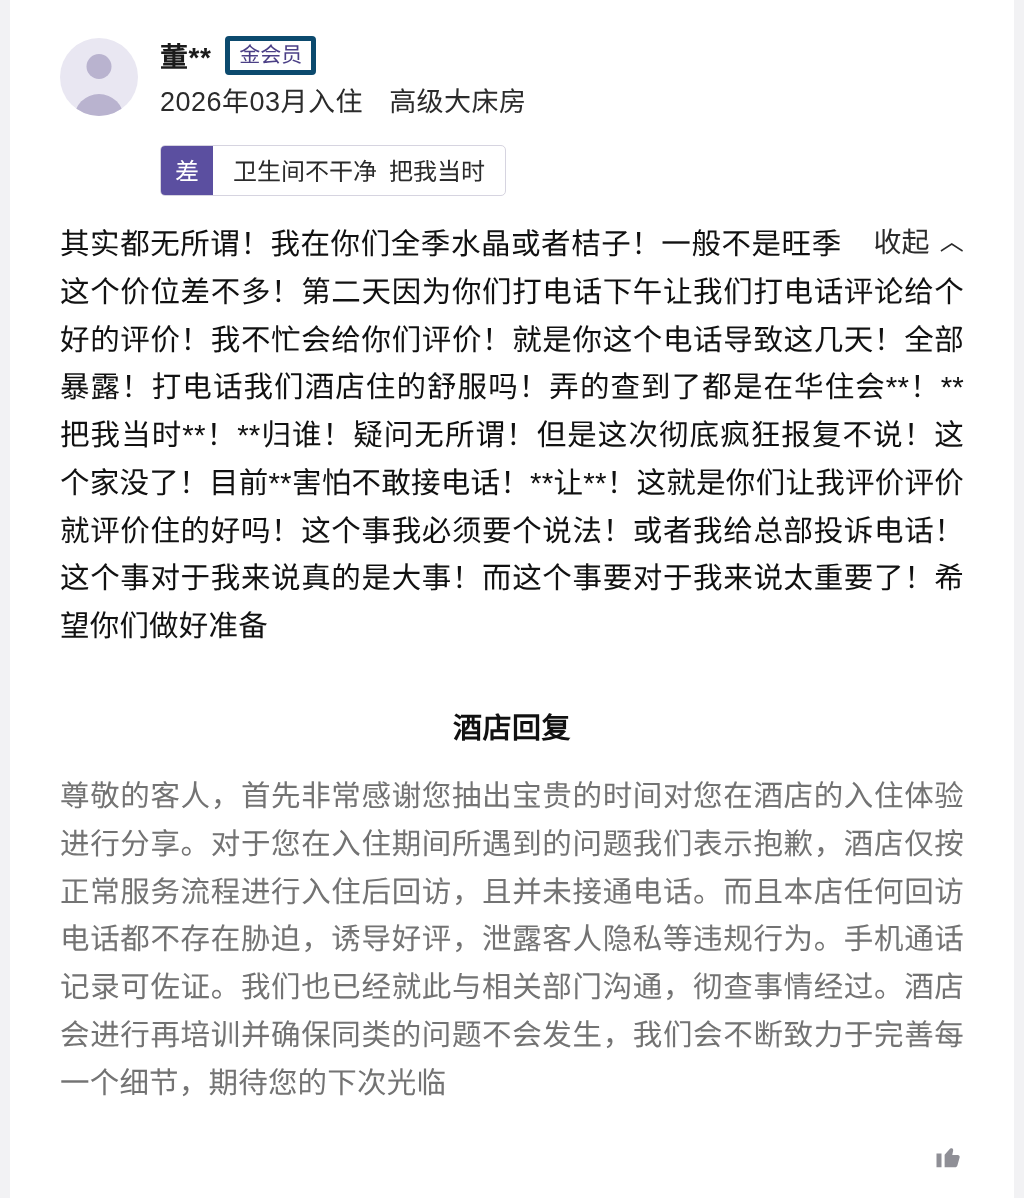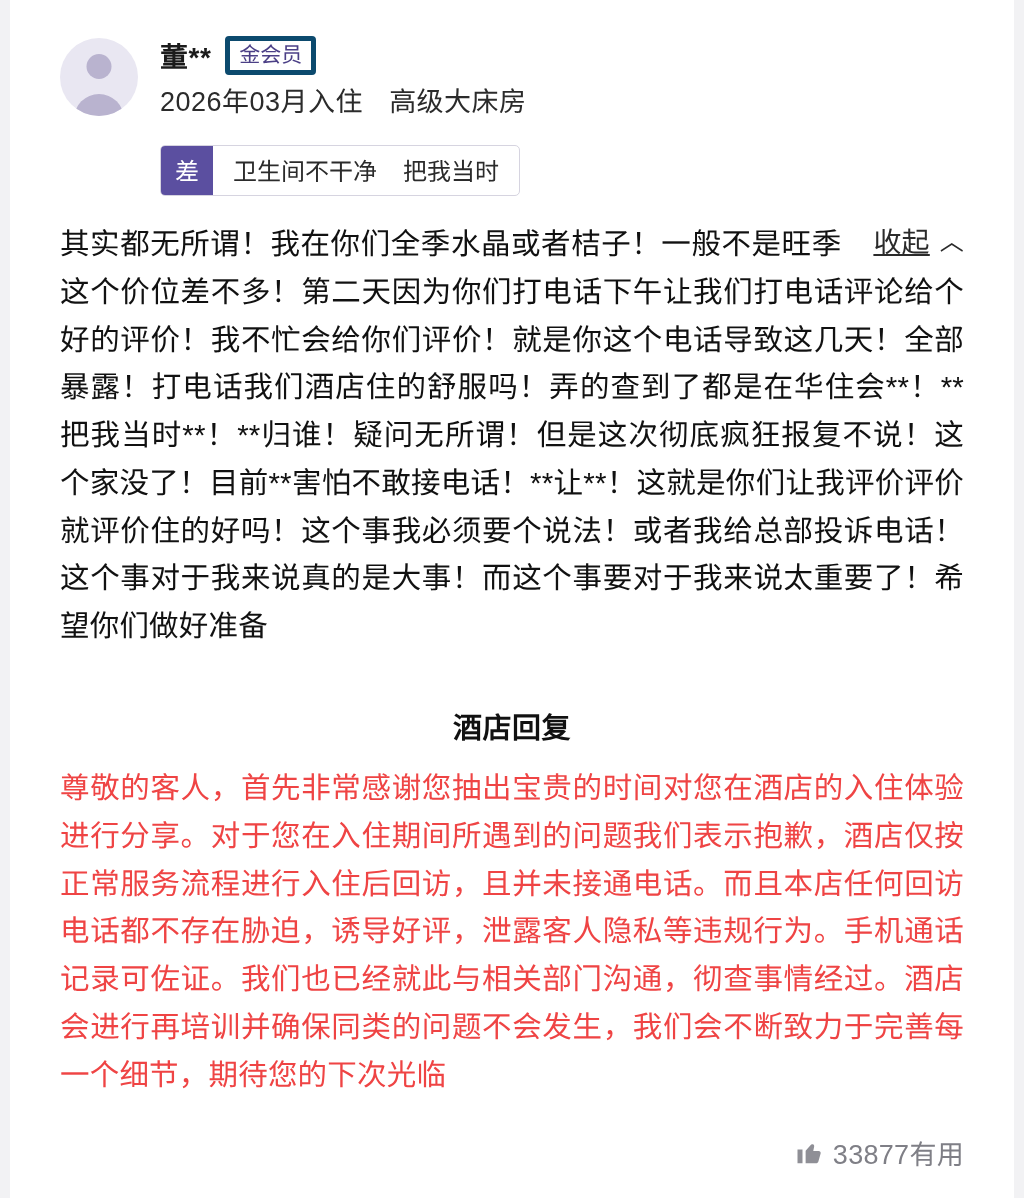--- a/index.html
+++ b/index.html
@@ -117,63 +117,62 @@
     background: #5b4fa0;
     color: #fff;
     font-size: 24px;
     padding: 6px 14px 8px 14px;
     display: flex;
     align-items: center;
   }
   .tag-list {
     display: flex;
     align-items: center;
-    gap: 26px;
+    gap: 12px;
     padding: 6px 20px 8px 20px;
     font-size: 24px;
     color: #2b2b2b;
   }
 
   .review-body {
     margin-top: 24px;
     font-size: 29.5px;
     line-height: 1.62;
     color: #111;
     letter-spacing: 0.2px;
     text-align: justify;
   }
   .collapse-toggle {
     float: right;
     margin-left: 32px;
     font-size: 28px;
     color: #2b2b2b;
     cursor: pointer;
     white-space: nowrap;
-    text-decoration: underline;
   }
   .collapse-toggle .chev {
     display: inline-block;
     margin-left: 10px;
     font-size: 24px;
     transform: translateY(-2px);
   }
 
   .reply-title {
     margin-top: 54px;
     font-size: 29px;
     font-weight: 700;
     color: #111;
     letter-spacing: 0.5px;
     text-align: center;
   }
   .reply-body {
-    margin-top: 18px;
+    margin-top: 26px;
     font-size: 29.5px;
     line-height: 1.62;
-    color: #ef4444;
+    color: #737373;
     letter-spacing: 0.2px;
     text-align: justify;
   }
 
   .footer {
     margin-top: 34px;
     display: flex;
     justify-content: flex-end;
     align-items: center;
     gap: 8px;
@@ -229,15 +228,14 @@
 
   <div class="reply-title">酒店回复</div>
   <div class="reply-body">尊敬的客人，首先非常感谢您抽出宝贵的时间对您在酒店的入住体验进行分享。对于您在入住期间所遇到的问题我们表示抱歉，酒店仅按正常服务流程进行入住后回访，且并未接通电话。而且本店任何回访电话都不存在胁迫，诱导好评，泄露客人隐私等违规行为。手机通话记录可佐证。我们也已经就此与相关部门沟通，彻查事情经过。酒店会进行再培训并确保同类的问题不会发生，我们会不断致力于完善每一个细节，期待您的下次光临</div>
 
   <div class="footer">
     <span class="thumb-icon">
       <svg viewBox="0 0 24 24" width="30" height="30" aria-hidden="true">
         <path fill="currentColor" d="M2 10h4v11H2zM8.5 21h8.2c1 0 1.8-.6 2-1.5l1.8-6.4c.3-1-.5-2-1.6-2h-4.3l.7-3.4c.2-.9-.3-1.7-1.1-1.9-.7-.2-1.4.1-1.8.7L8.5 11v10z"></path>
       </svg>
     </span>
-    <span class="useful-text">33877有用</span>
   </div>
 </div>
 
 </body></html>

